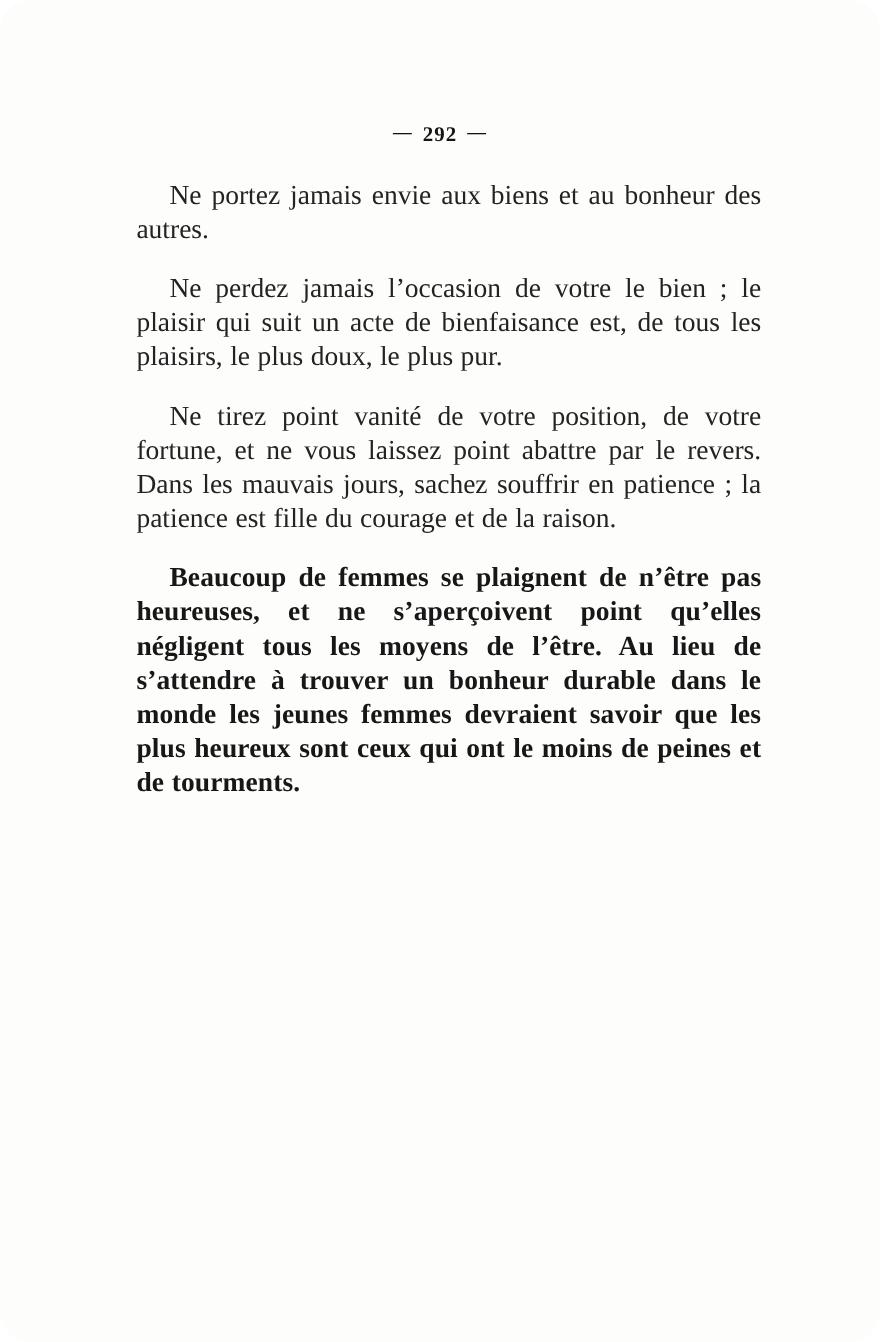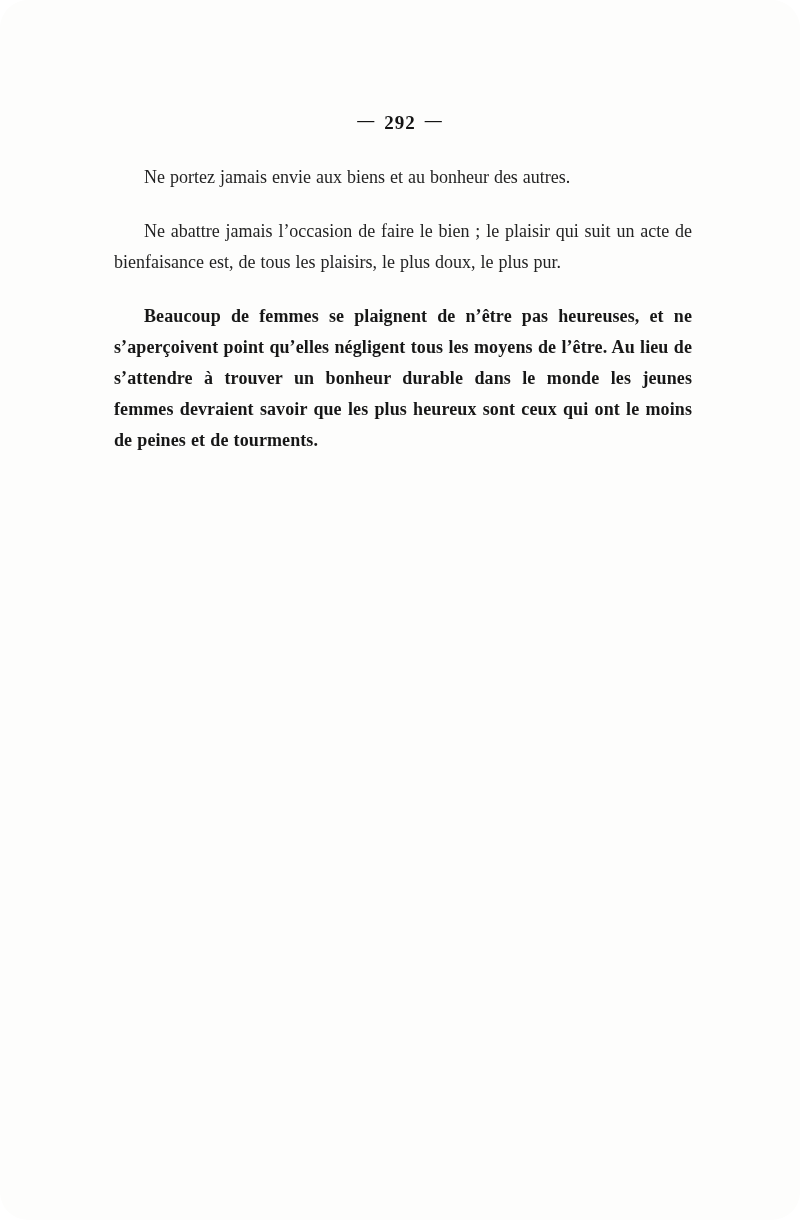--- a/index.html
+++ b/index.html
@@ -39,22 +39,22 @@
     font-family: "Liberation Serif", "DejaVu Serif", serif;
   }
   .folio .dash {
     display: inline-block;
     padding: 0 9px;
     position: relative;
     top: -3px;
     font-size: 17px;
   }
   .para {
-    margin: 0 0 23px 6px;
-    font-size: 18px;
+    margin: 0 0 23px 16px;
+    font-size: 25px;
     line-height: 31px;
     text-align: justify;
     text-justify: inter-word;
     text-indent: 30px;
     color: #171717;
     word-spacing: 0.5px;
   }
   .para:last-child {
     margin-bottom: 0;
   }
@@ -71,17 +71,18 @@
 <body>
 
 <div class="page">
   <div class="page-inner">
 
     <div class="folio">
       <span class="dash">—</span><span>292</span><span class="dash">—</span>
     </div>
 
     <p class="para light">Ne portez jamais envie aux biens et au bonheur des autres.</p>
-    <p class="para light">Ne abattre jamais l’occasion de faire le bien ; le plaisir qui suit un acte de bienfaisance est, de tous les plaisirs, le plus doux, le plus pur.</p>
+    <p class="para light">Ne perdez jamais l’occasion de votre le bien ; le plaisir qui suit un acte de bienfaisance est, de tous les plaisirs, le plus doux, le plus pur.</p>
+    <p class="para light">Ne tirez point vanité de votre position, de votre fortune, et ne vous laissez point abattre par le revers. Dans les mauvais jours, sachez souffrir en patience ; la patience est fille du courage et de la raison.</p>
     <p class="para heavy">Beaucoup de femmes se plaignent de n’être pas heureuses, et ne s’aperçoivent point qu’elles négligent tous les moyens de l’être. Au lieu de s’attendre à trouver un bonheur durable dans le monde les jeunes femmes devraient savoir que les plus heureux sont ceux qui ont le moins de peines et de tourments.</p>
 
   </div>
 </div>
 
 </body></html>

